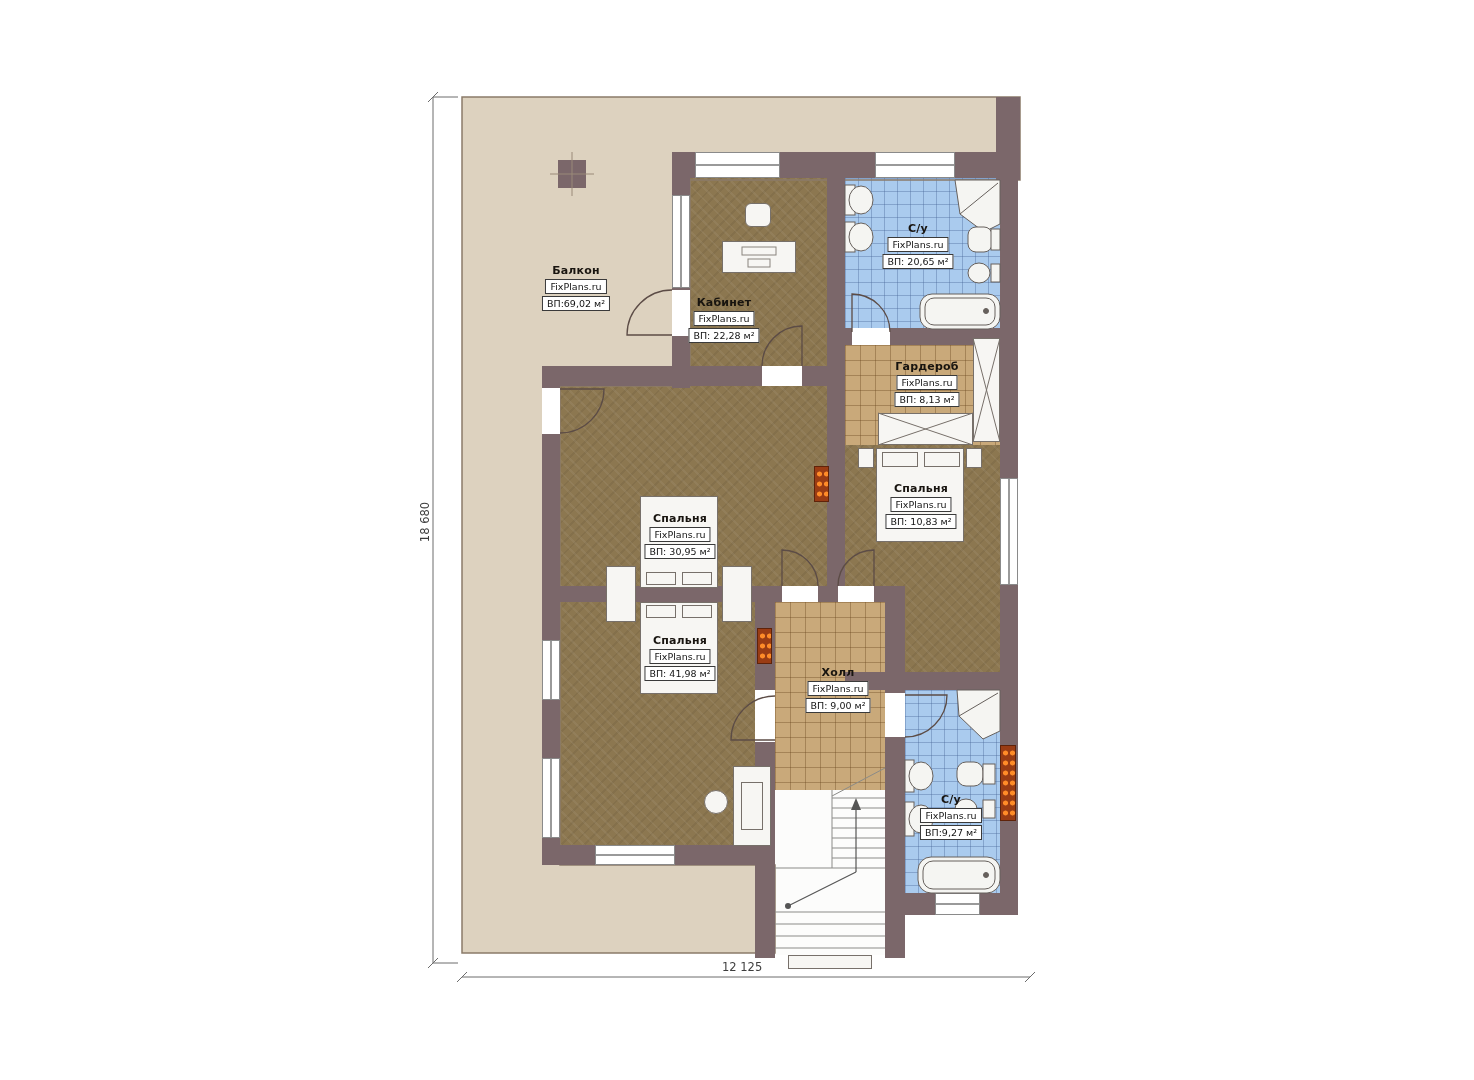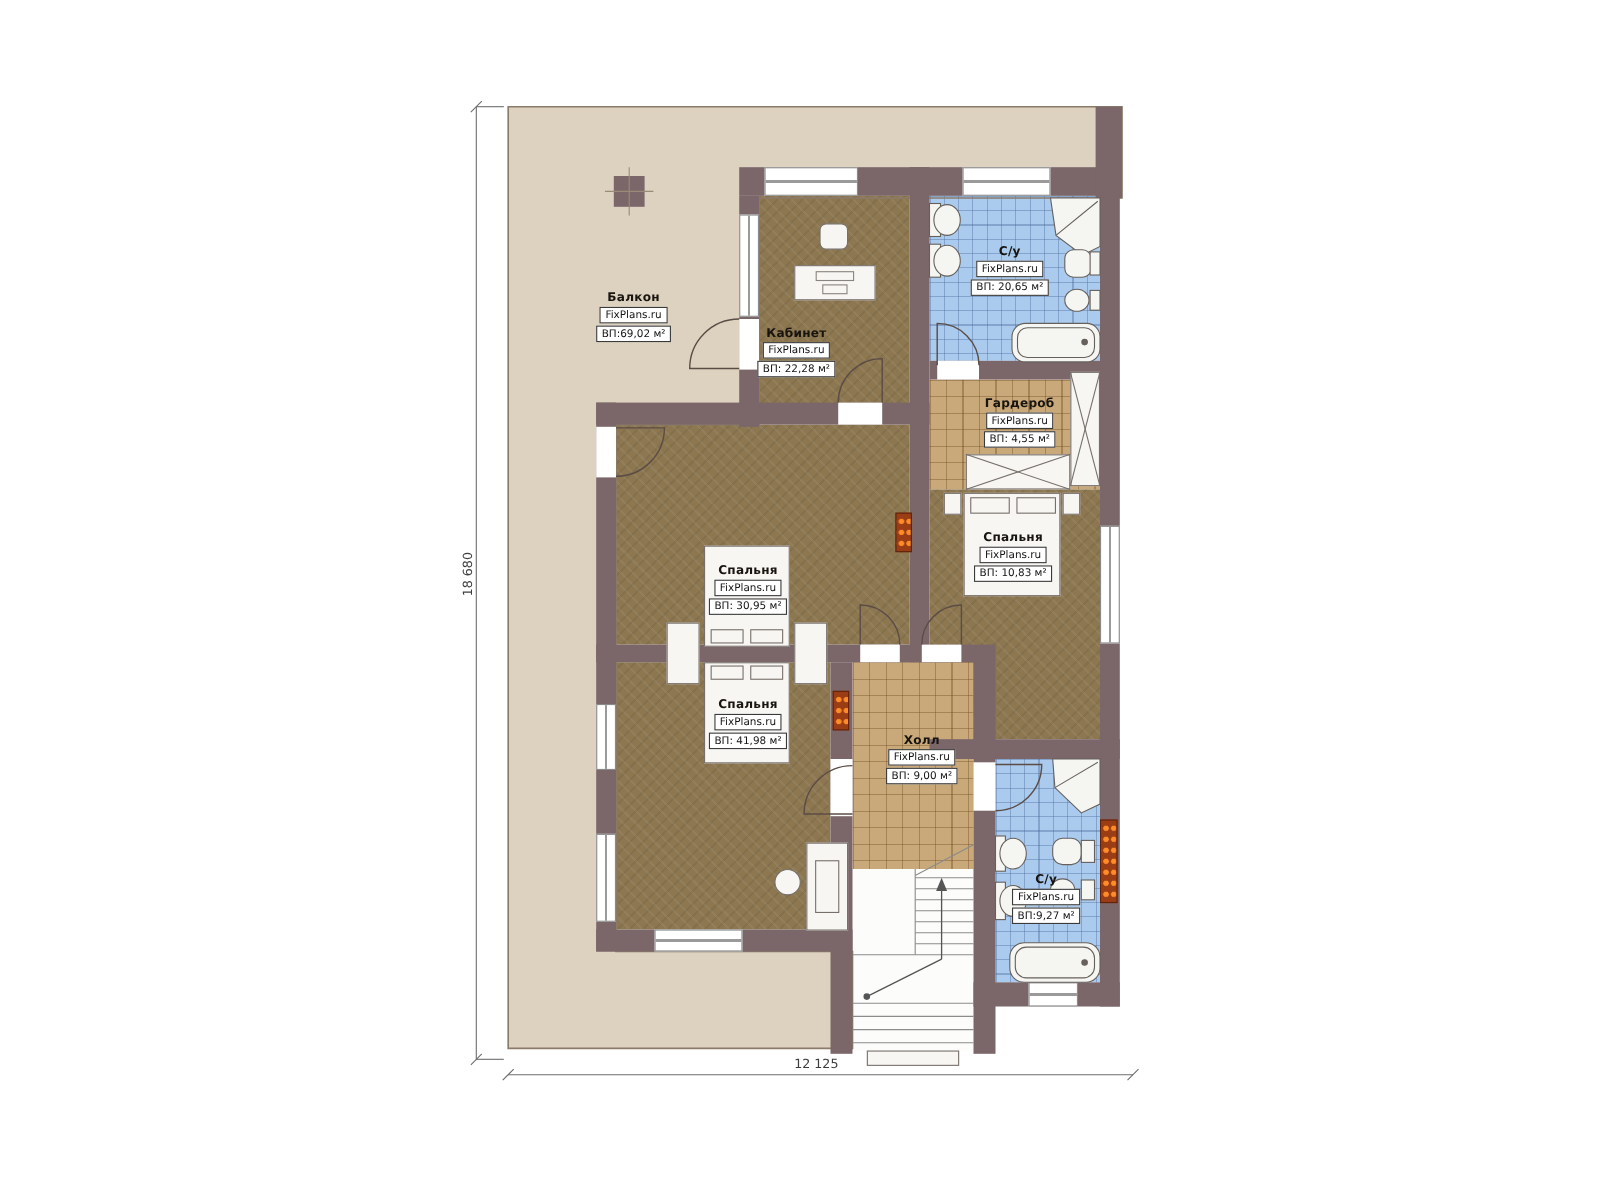--- a/index.html
+++ b/index.html
@@ -229,21 +229,21 @@
     <span class="lbox">ВП: 22,28 м²</span>
   </div>
   <div class="room-label" style="left:918px;top:222px;">
     <span class="room-name">С/у</span>
     <span class="lbox">FixPlans.ru</span>
     <span class="lbox">ВП: 20,65 м²</span>
   </div>
   <div class="room-label" style="left:927px;top:360px;">
     <span class="room-name">Гардероб</span>
     <span class="lbox">FixPlans.ru</span>
-    <span class="lbox">ВП: 4,55 м²</span>
+    <span class="lbox">ВП: 8,13 м²</span>
   </div>
   <div class="room-label" style="left:921px;top:482px;">
     <span class="room-name">Спальня</span>
     <span class="lbox">FixPlans.ru</span>
     <span class="lbox">ВП: 10,83 м²</span>
   </div>
   <div class="room-label" style="left:680px;top:512px;">
     <span class="room-name">Спальня</span>
     <span class="lbox">FixPlans.ru</span>
     <span class="lbox">ВП: 30,95 м²</span>

